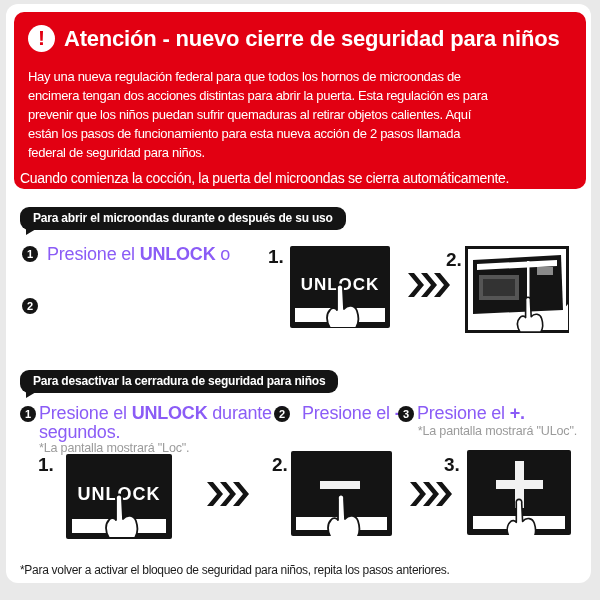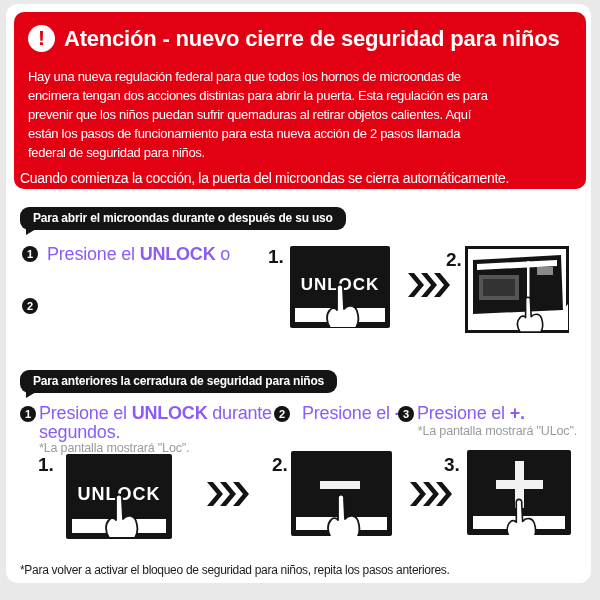--- a/index.html
+++ b/index.html
@@ -109,21 +109,21 @@
     <rect x="18" y="33" width="32" height="17" fill="#333333"></rect>
     <rect x="62" y="15" width="2.5" height="52" fill="#ffffff"></rect>
     <rect x="72" y="21" width="16" height="8" fill="#8a8a8a"></rect>
     <rect x="4" y="68" width="96" height="15" fill="#ffffff"></rect>
     <polygon points="98,64 103,58 103,84 74,84" fill="#ffffff"></polygon>
     <g transform="translate(63,50) scale(0.8)">
       <path d="M-3 6 C-4 0 4 0 3 6 L4 26 C8 21 15 22 17 28 C19 34 19 40 16 45 L-10 45 C-14 38 -14 31 -10 27 C-8 24 -4 25 -3 27 Z" fill="#ffffff" stroke="#141414" stroke-width="2" stroke-linejoin="round"></path>
     </g>
   </svg>
 
-  <div class="sec-header" id="sec2-header">Para anteriores la cerradura de seguridad para niños</div>
+  <div class="sec-header" id="sec2-header">Para desactivar la cerradura de seguridad para niños</div>
 
   <span class="bullet" style="left:14px;top:402px;">
       <span>1</span>
     </span>
   <div class="step-text" style="left:33px;top:400px;">
     <span>Presione el </span><b>UNLOCK</b><span> durante 3</span><br>
     <span>segundos.</span>
   </div>
   <div class="note" style="left:33px;top:437px;">*La pantalla mostrará "Loc".</div>
 

